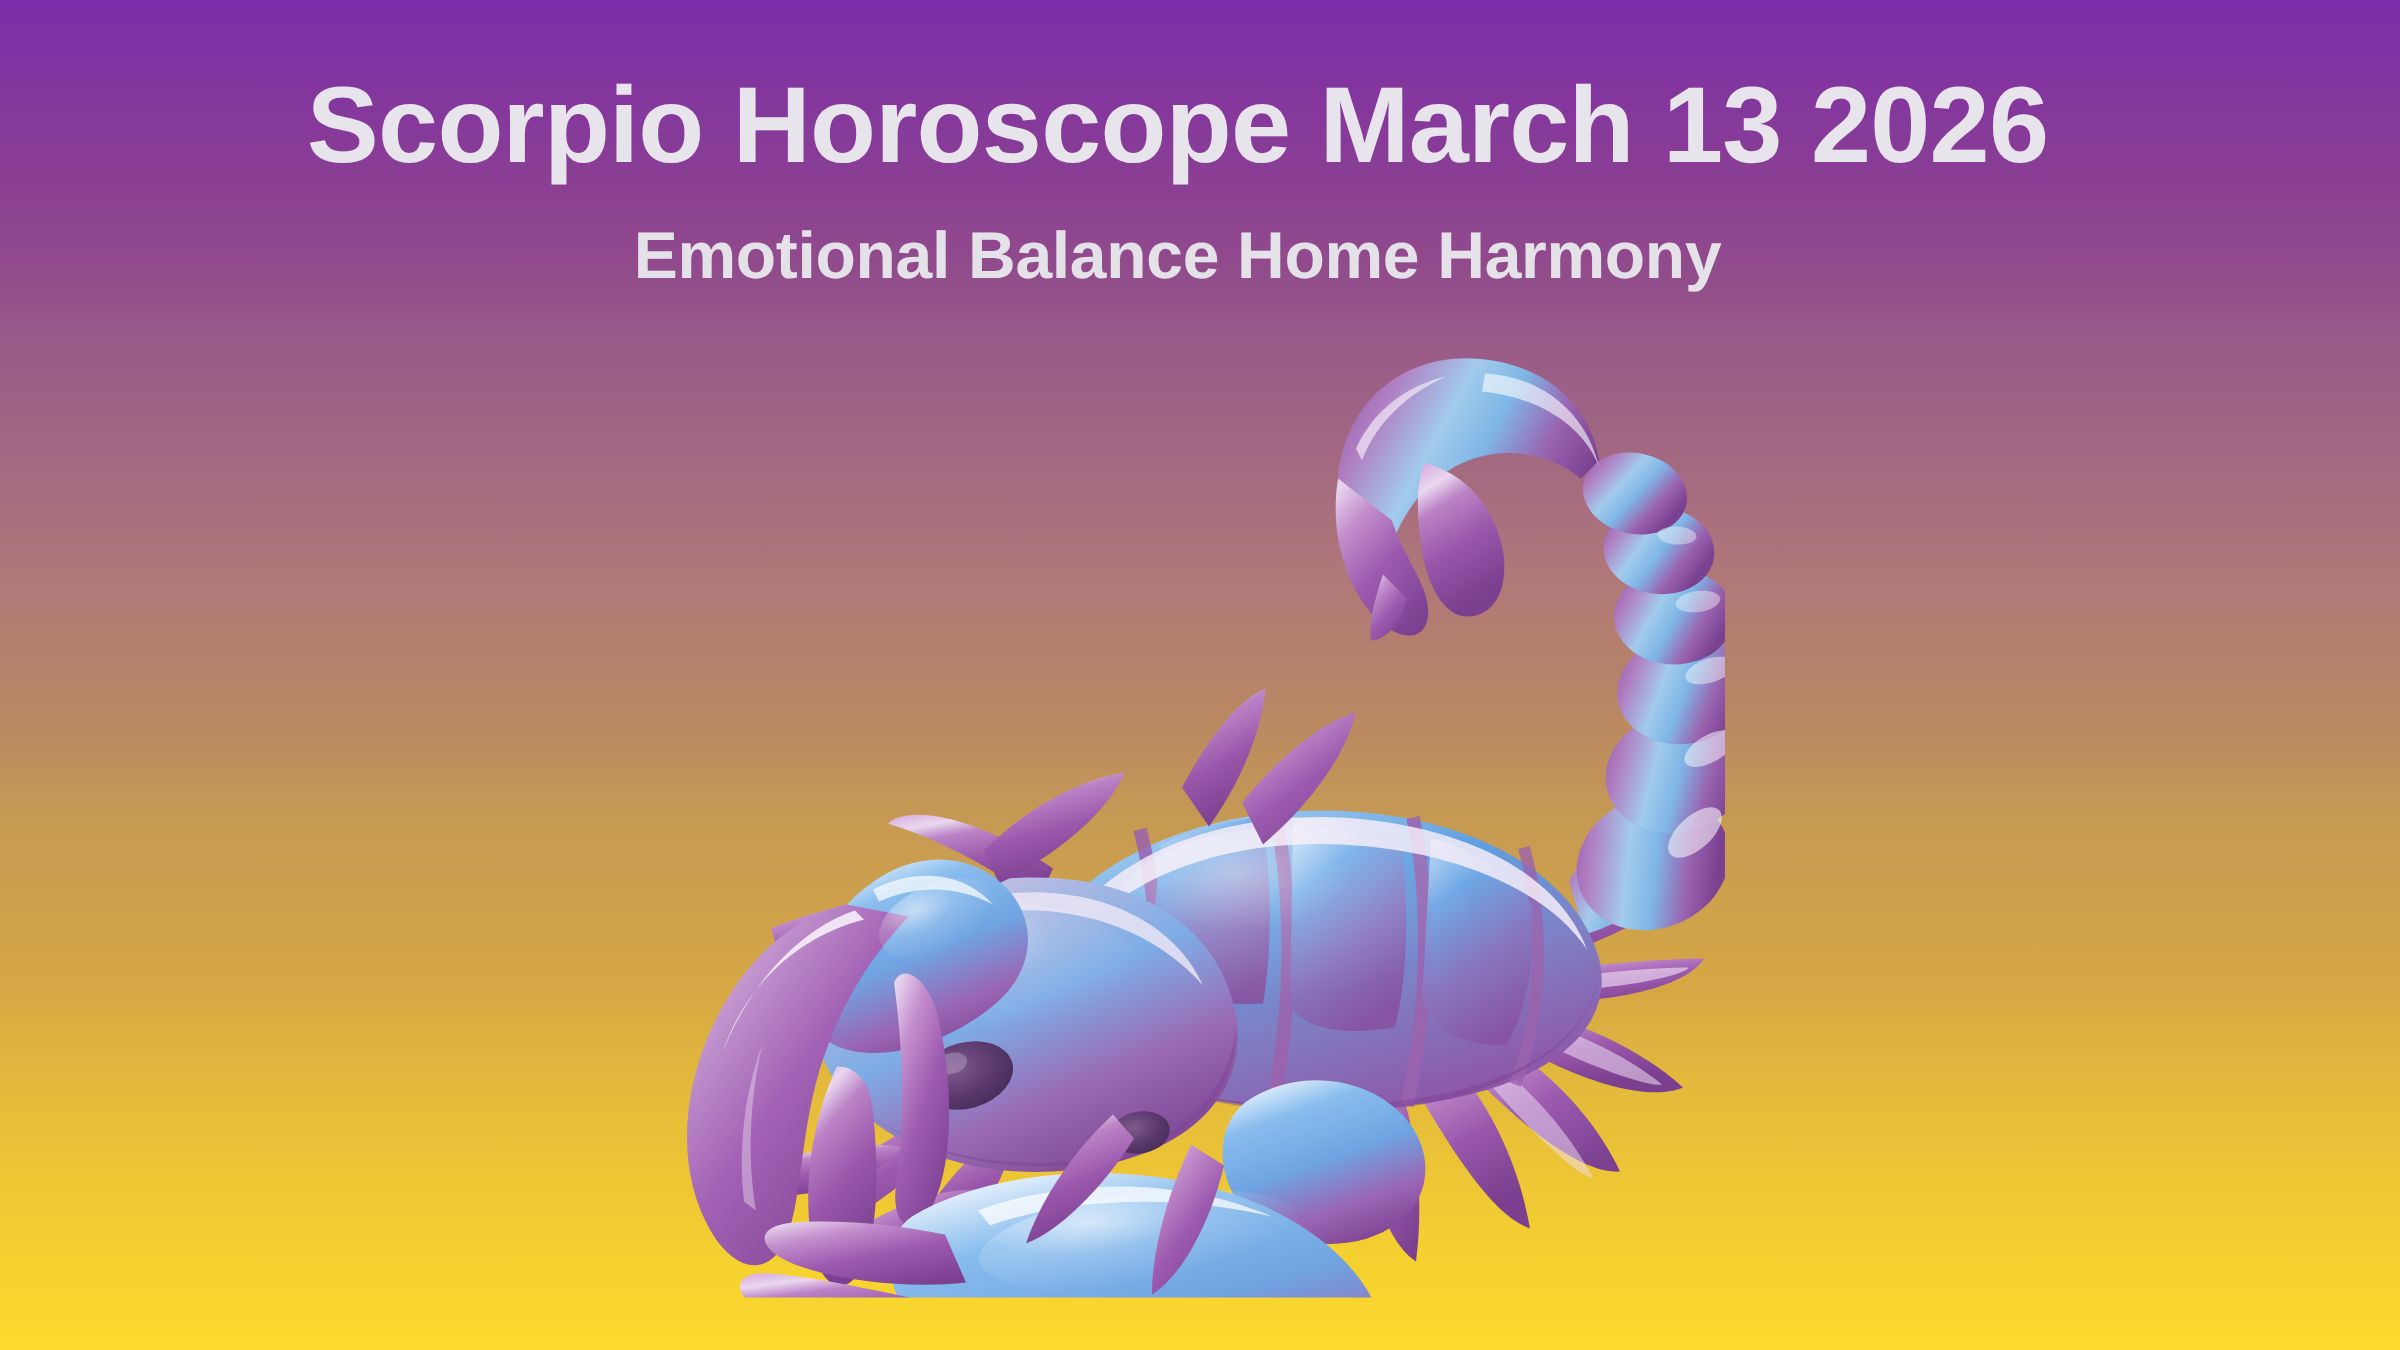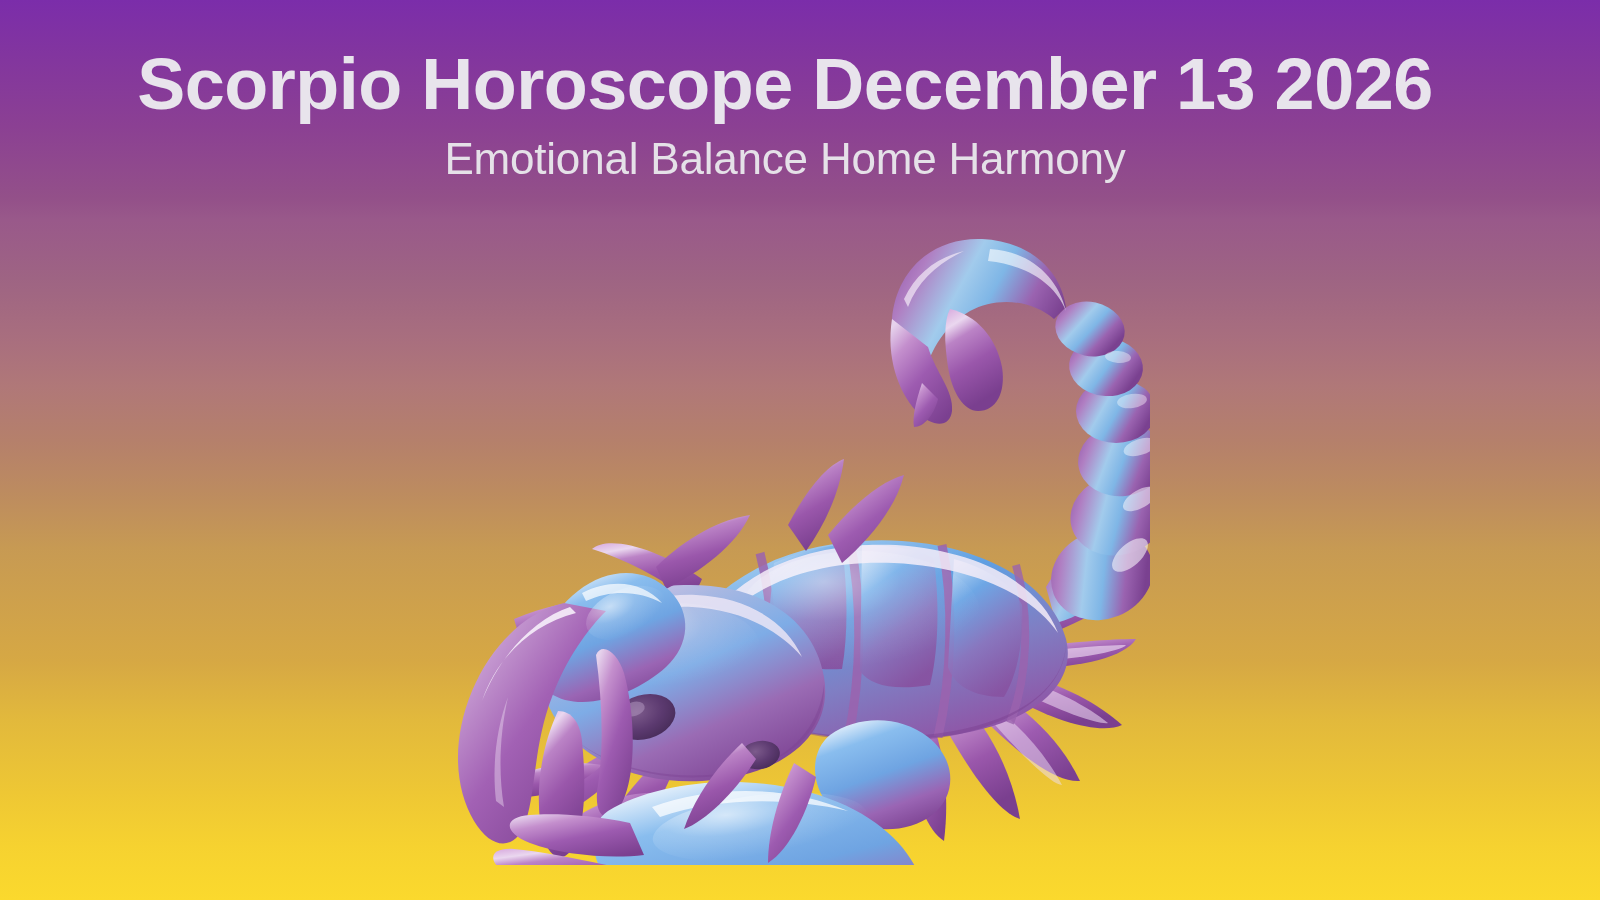--- a/index.html
+++ b/index.html
@@ -51,24 +51,24 @@
     margin: 0;
     padding-top: 48px;
     font-size: 72px;
     font-weight: bold;
     line-height: 1.0;
     letter-spacing: -0.5px;
     color: #e8e4ec;
     white-space: nowrap;
   }
   #subtitle {
-    margin: 0;
+    margin: 12px;
     padding-top: 17px;
     font-size: 44px;
-    font-weight: normal;
+    font-weight: bold;
     line-height: 1.0;
     letter-spacing: -0.2px;
     color: #e5e1e8;
     white-space: nowrap;
   }
   
   #scorpion-art {
     position: absolute;
     left: 430px;
     top: 215px;
@@ -301,17 +301,17 @@
 
       <g>
         <path d="M312 528 C 286 552 264 584 254 614 C 276 606 306 576 326 544 Z" fill="url(#gLimb)"></path>
         <path d="M364 548 C 348 582 338 618 338 648 C 360 634 378 596 386 562 Z" fill="url(#gLimb2)"></path>
       </g>
 
     </svg>
   </div>
 
   <div id="text-block">
-    <h1 id="title">Scorpio Horoscope December 13 2026</h1>
+    <h1 id="title">Scorpio Horoscope March 13 2026</h1>
     <h2 id="subtitle">Emotional Balance Home Harmony</h2>
   </div>
 
 </div>
 
 </body></html>

